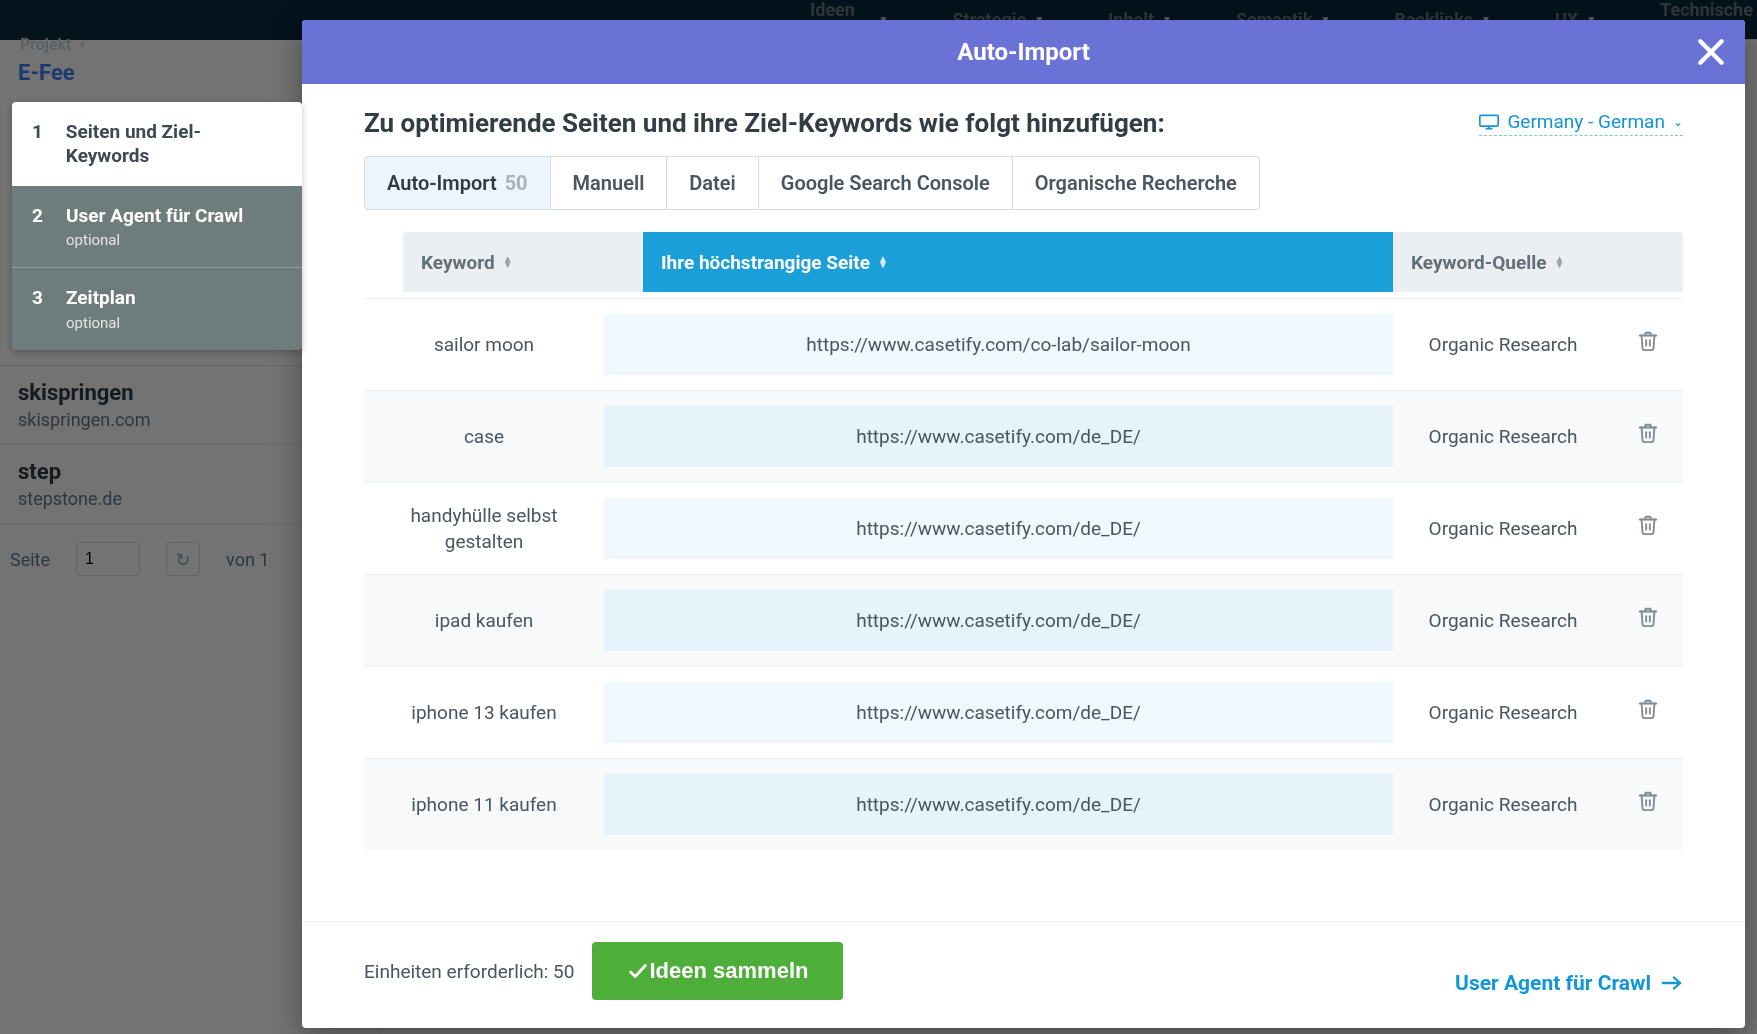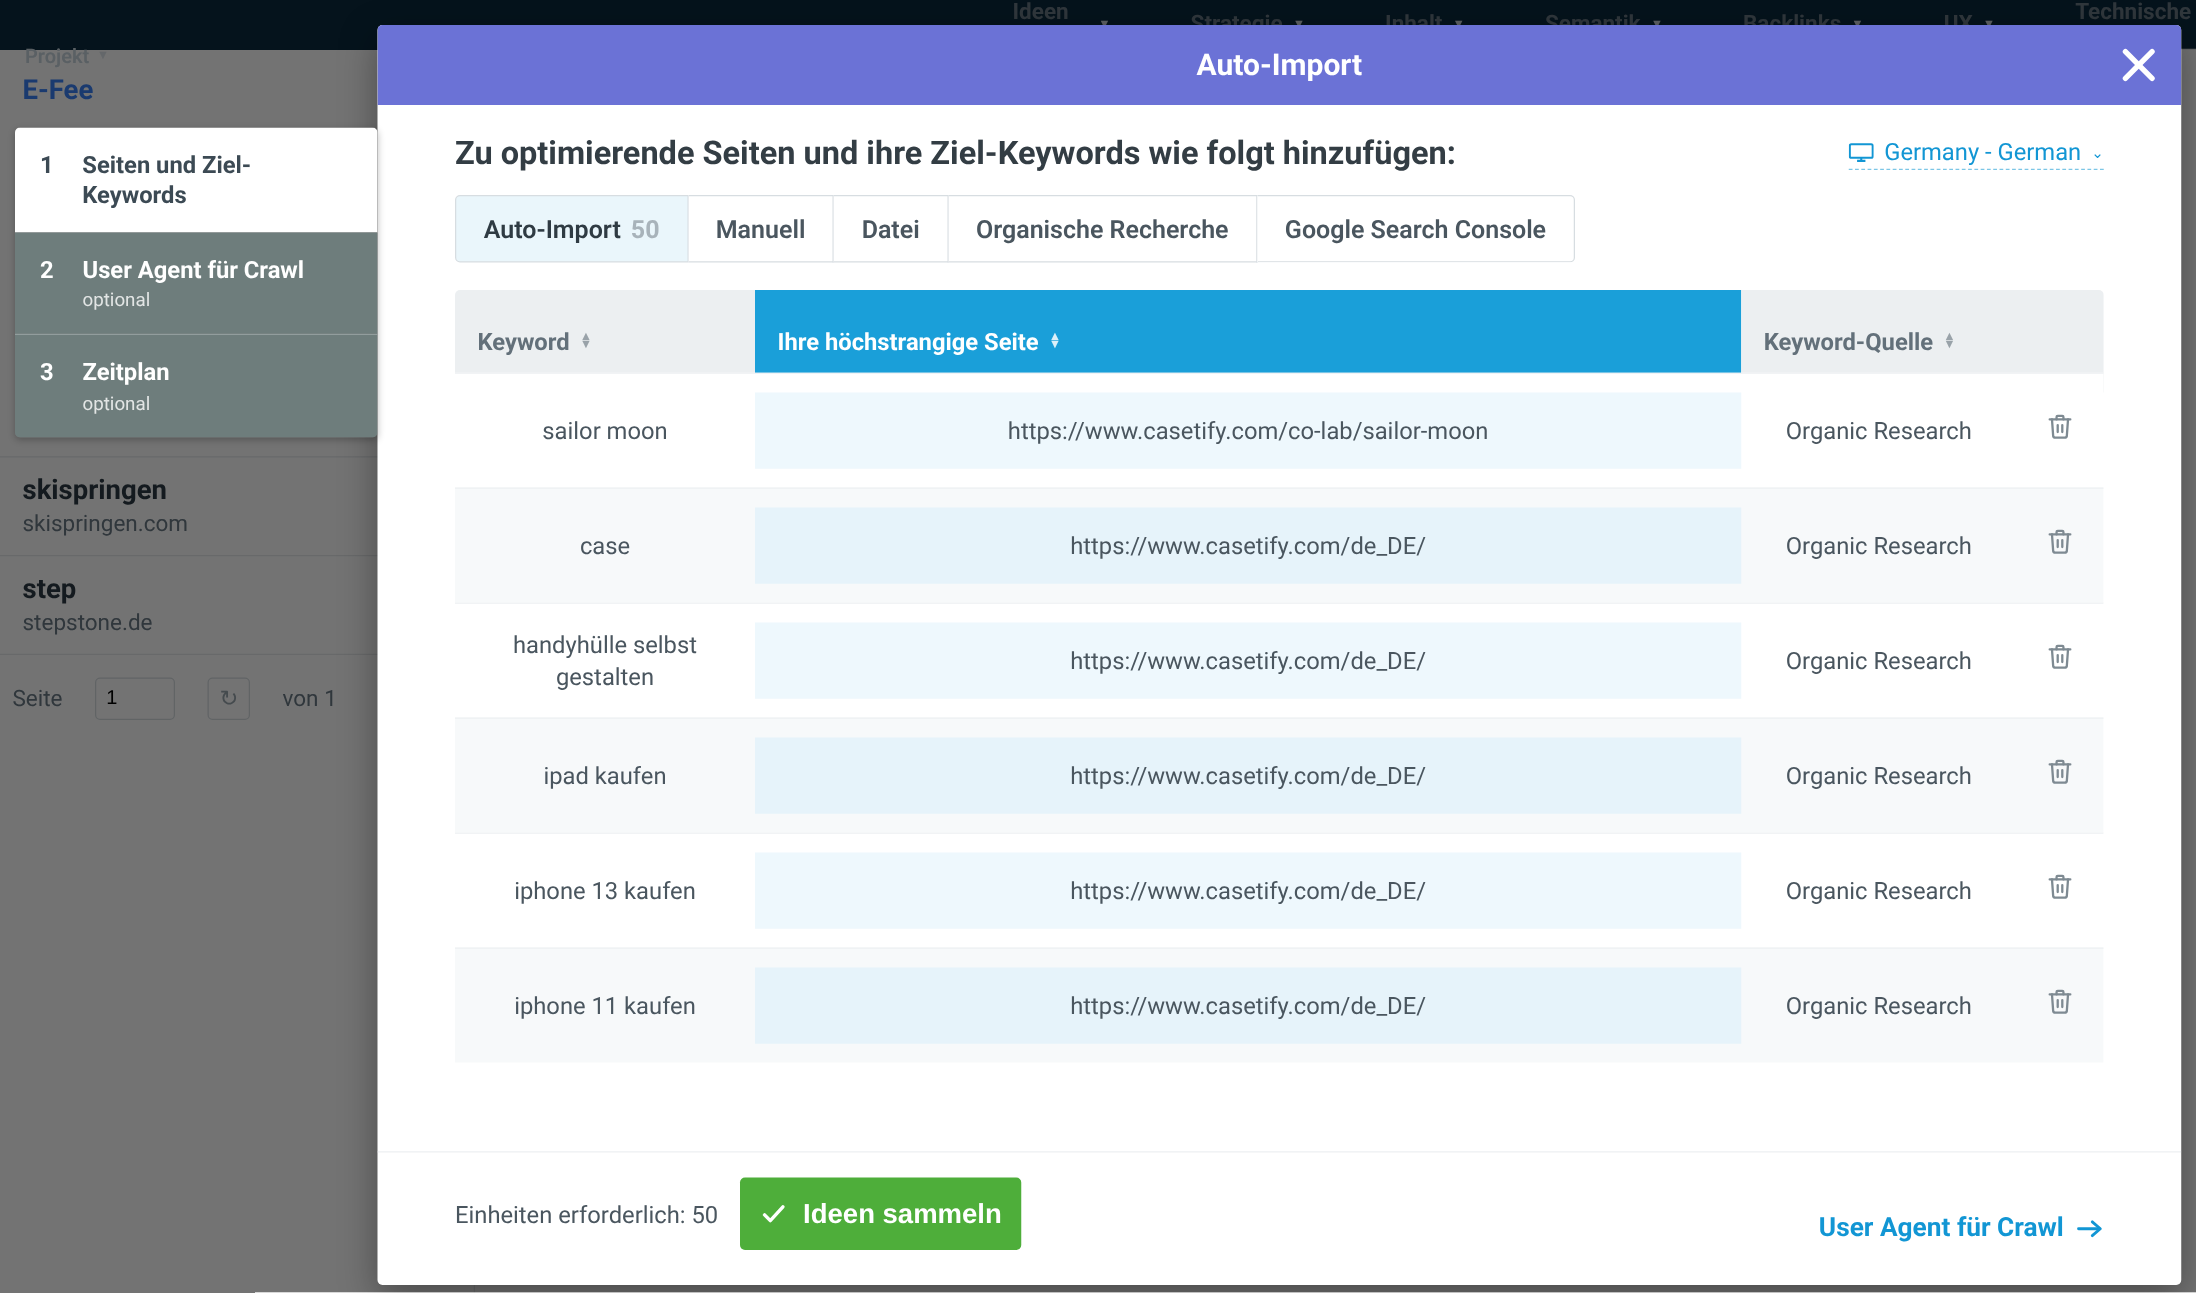--- a/index.html
+++ b/index.html
@@ -118,21 +118,21 @@
     color:#4a565f; background:#fff; cursor:pointer;
   }
   .tab + .tab { border-left:none; }
   .tab:first-child { border-top-left-radius:4px; border-bottom-left-radius:4px; }
   .tab:last-child { border-top-right-radius:4px; border-bottom-right-radius:4px; }
   .tab.active { background:#eaf6fb; color:#2f3b43; }
   .tab .count { color:#a8b3ba; font-weight:700; margin-left:8px; }
 
   .table-wrap { margin-top:22px; flex:1; position:relative; overflow:hidden; }
   .thead {
-    display:flex; height:82px;
+    display:flex; height:60px;margin-left:39px;
   }
   .th {
     display:flex; align-items:center; padding: 0 18px; font-size:19px; font-weight:700;
     gap:8px;
   }
   .th.kw { width:240px; background:#eceff1; color:#63707a; border-top-left-radius:4px; }
   .th.page { flex:1; background:#1a9fd9; color:#fff; }
   .th.src { width:290px; background:#eceff1; color:#63707a; border-top-right-radius:4px; }
   .sort { display:inline-flex; flex-direction:column; line-height:6px; font-size:10px; opacity:.6; }
   .sort.light { color:#fff; opacity:.85; }
@@ -159,22 +159,22 @@
 
   .modal-footer {
     border-top:1px solid #edf0f2;
     padding: 20px 62px 28px;
     display:flex; align-items:center; gap:18px;
     position:relative;
   }
   .units { font-size:19px; color:#4a565f; }
   .cta {
     background:#4eae3a; color:#fff; border:none; border-radius:4px;
-    padding: 16px 16px; font-size:22px; font-weight:700; cursor:pointer;
-    display:flex; align-items:center; gap:12px;
+    padding: 16px 35px; font-size:22px; font-weight:700; cursor:pointer;
+    display:flex; align-items:center; 
   }
   .cta svg { width:22px; height:22px; }
   .nextlink {
     position:absolute; right:62px; top:50%; transform:translateY(-4px);
     color:#1296d4; font-size:21px; font-weight:700; display:flex; align-items:center; gap:10px;
     cursor:pointer;
   }
   .nextlink svg { width:22px; height:18px; }
 </style>
 </head>
@@ -284,22 +284,22 @@
         <span style="font-size:12px">⌄</span>
       </div>
     </div>
 
     <div class="tabs">
       <div class="tab active">
         <span>Auto-Import</span><span class="count">50</span>
       </div>
       <div class="tab"><span>Manuell</span></div>
       <div class="tab"><span>Datei</span></div>
+      <div class="tab"><span>Google Search Console</span></div>
       <div class="tab"><span>Organische Recherche</span></div>
-      <div class="tab"><span>Google Search Console</span></div>
     </div>
 
     <div class="table-wrap">
       <div class="thead">
         <div class="th kw">
           <span>Keyword</span>
           <span class="sort">▲<br>▼</span>
         </div>
         <div class="th page">
           <span>Ihre höchstrangige Seite</span>

